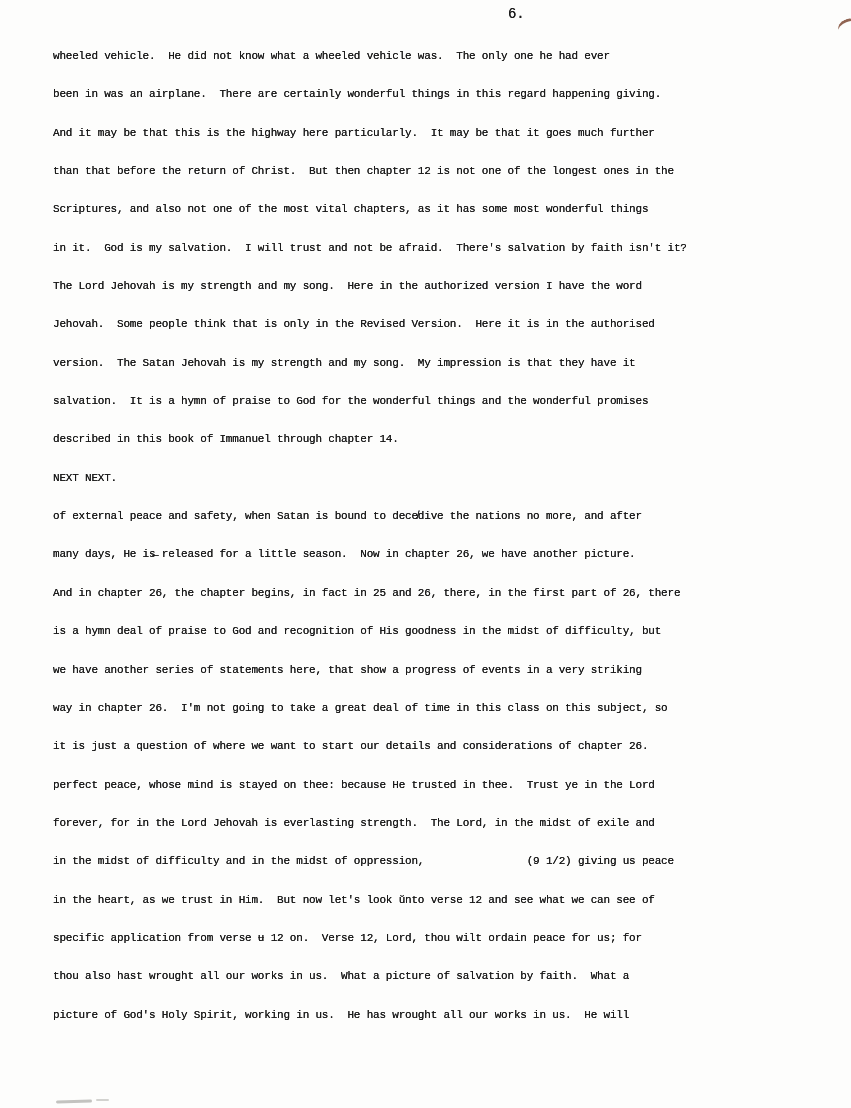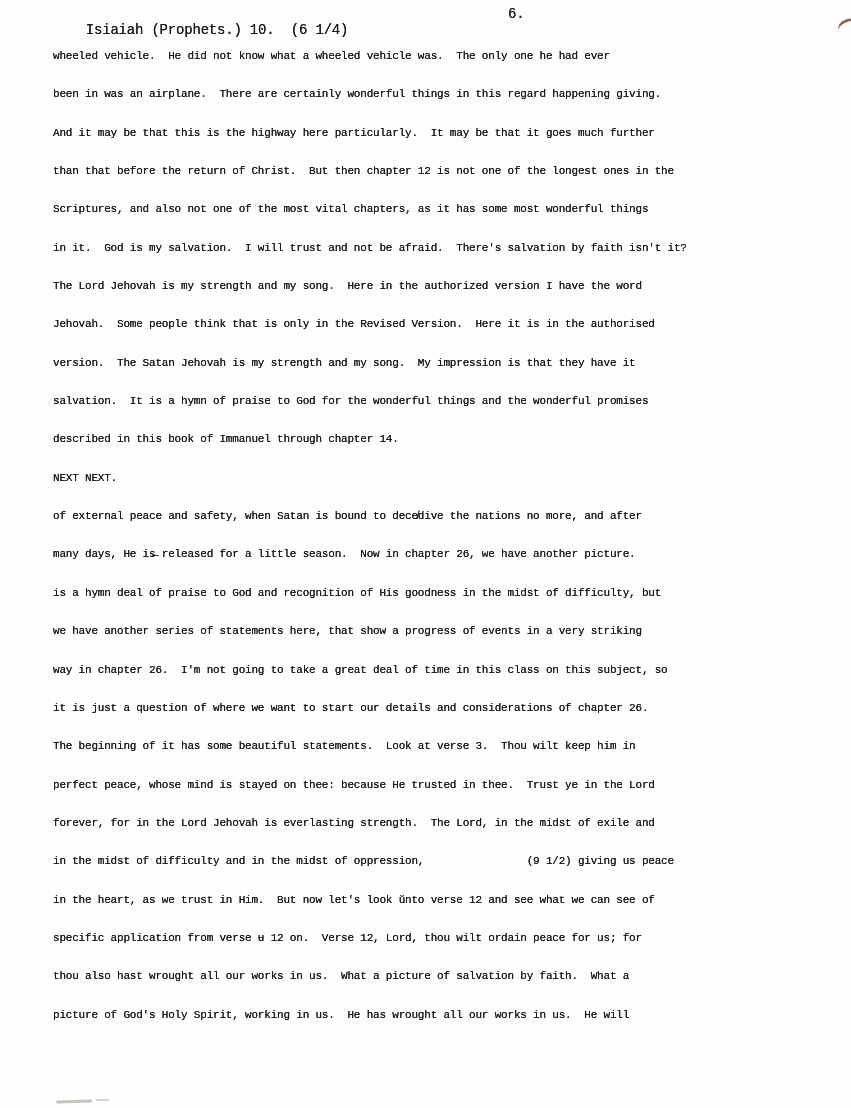--- a/index.html
+++ b/index.html
@@ -73,44 +73,43 @@
     background: #d2d2cf;
     border-radius: 2px;
   }
 </style>
 </head>
 <body>
 
 <div class="page">
 
   <div class="header">
-    <span>Isiaiah (Prophets.) 10.  (6 1/4)</span>
     <span class="page-number">6.</span>
   </div>
 
   <div class="doc-body">
       <div class="line">wheeled vehicle.  He did not know what a wheeled vehicle was.  The only one he had ever</div>
       <div class="line">been in was an airplane.  There are certainly wonderful things in this regard happening giving.</div>
       <div class="line">And it may be that this is the highway here particularly.  It may be that it goes much further</div>
       <div class="line">than that before the return of Christ.  But then chapter 12 is not one of the longest ones in the</div>
       <div class="line">Scriptures, and also not one of the most vital chapters, as it has some most wonderful things</div>
       <div class="line">in it.  God is my salvation.  I will trust and not be afraid.  There's salvation by faith isn't it?</div>
       <div class="line">The Lord Jehovah is my strength and my song.  Here in the authorized version I have the word</div>
       <div class="line">Jehovah.  Some people think that is only in the Revised Version.  Here it is in the authorised</div>
       <div class="line">version.  The Satan Jehovah is my strength and my song.  My impression is that they have it</div>
       <div class="line">salvation.  It is a hymn of praise to God for the wonderful things and the wonderful promises</div>
       <div class="line">described in this book of Immanuel through chapter 14.</div>
       <div class="line">NEXT NEXT.</div>
       <div class="line">of external peace and safety, when Satan is bound to dece̸dive the nations no more, and after</div>
       <div class="line">many days, He is̶ released for a little season.  Now in chapter 26, we have another picture.</div>
+      <div class="line">And in chapter 26, the chapter begins, in fact in 25 and 26, there, in the first part of 26, there</div>
       <div class="line">is a hymn deal of praise to God and recognition of His goodness in the midst of difficulty, but</div>
       <div class="line">we have another series of statements here, that show a progress of events in a very striking</div>
       <div class="line">way in chapter 26.  I'm not going to take a great deal of time in this class on this subject, so</div>
       <div class="line">it is just a question of where we want to start our details and considerations of chapter 26.</div>
-      <div class="line">The beginning of it has some beautiful statements.  Look at verse 3.  Thou wilt keep him in</div>
       <div class="line">perfect peace, whose mind is stayed on thee: because He trusted in thee.  Trust ye in the Lord</div>
       <div class="line">forever, for in the Lord Jehovah is everlasting strength.  The Lord, in the midst of exile and</div>
       <div class="line">in the midst of difficulty and in the midst of oppression,                (9 1/2) giving us peace</div>
       <div class="line">in the heart, as we trust in Him.  But now let's look ŭnto verse 12 and see what we can see of</div>
       <div class="line">specific application from verse ʉ 12 on.  Verse 12, Lord, thou wilt ordain peace for us; for</div>
       <div class="line">thou also hast wrought all our works in us.  What a picture of salvation by faith.  What a</div>
       <div class="line">picture of God's Holy Spirit, working in us.  He has wrought all our works in us.  He will</div>
     </div>
 
   <div class="smudge-top-right"></div>

